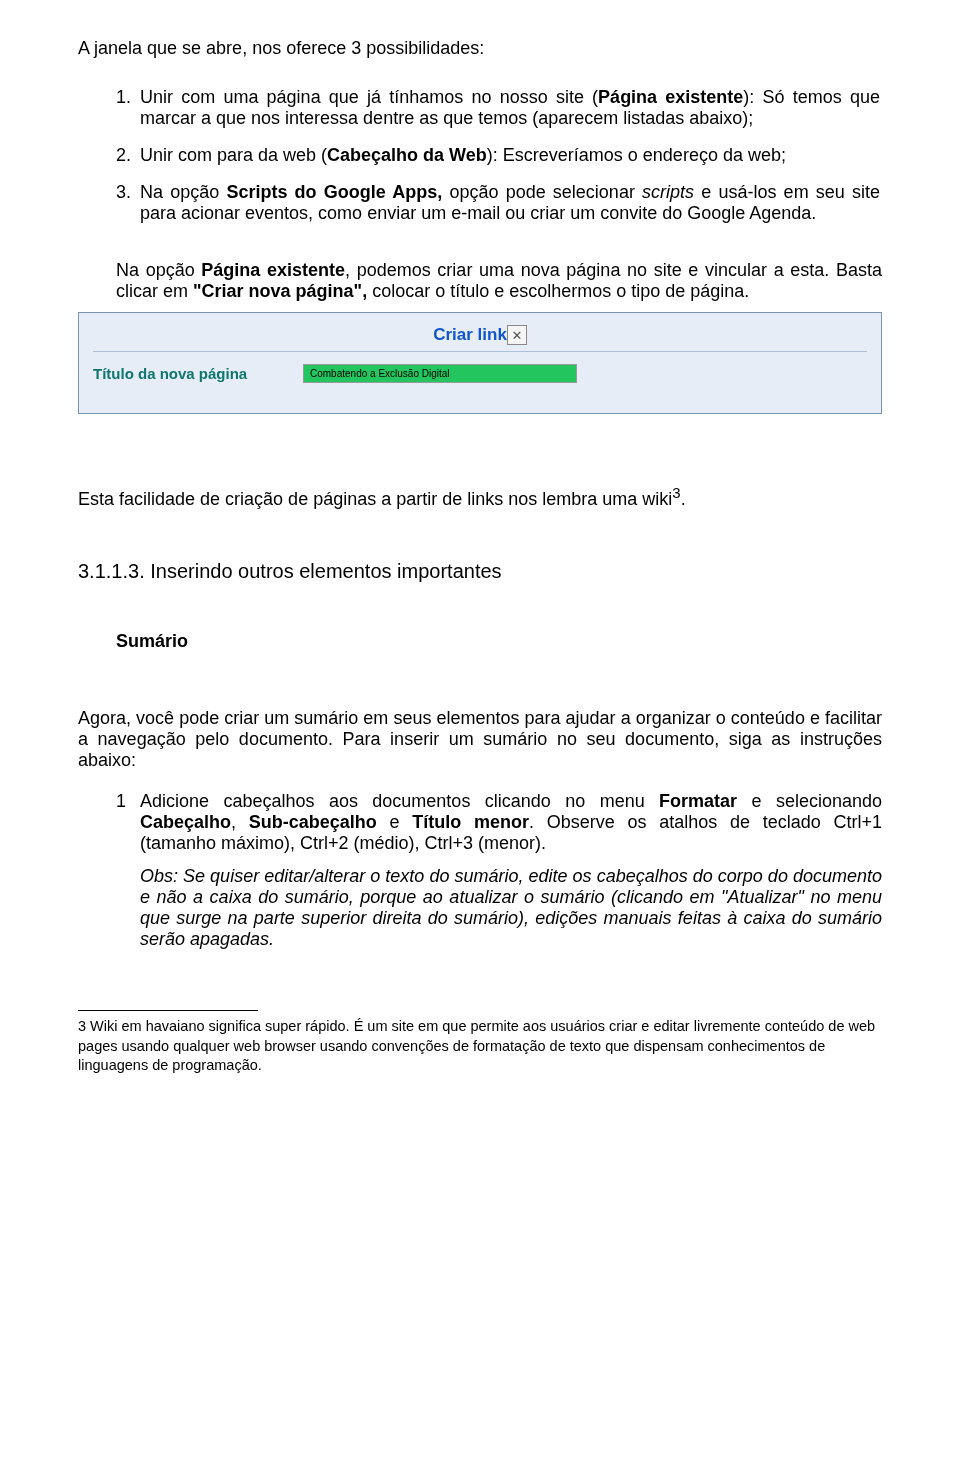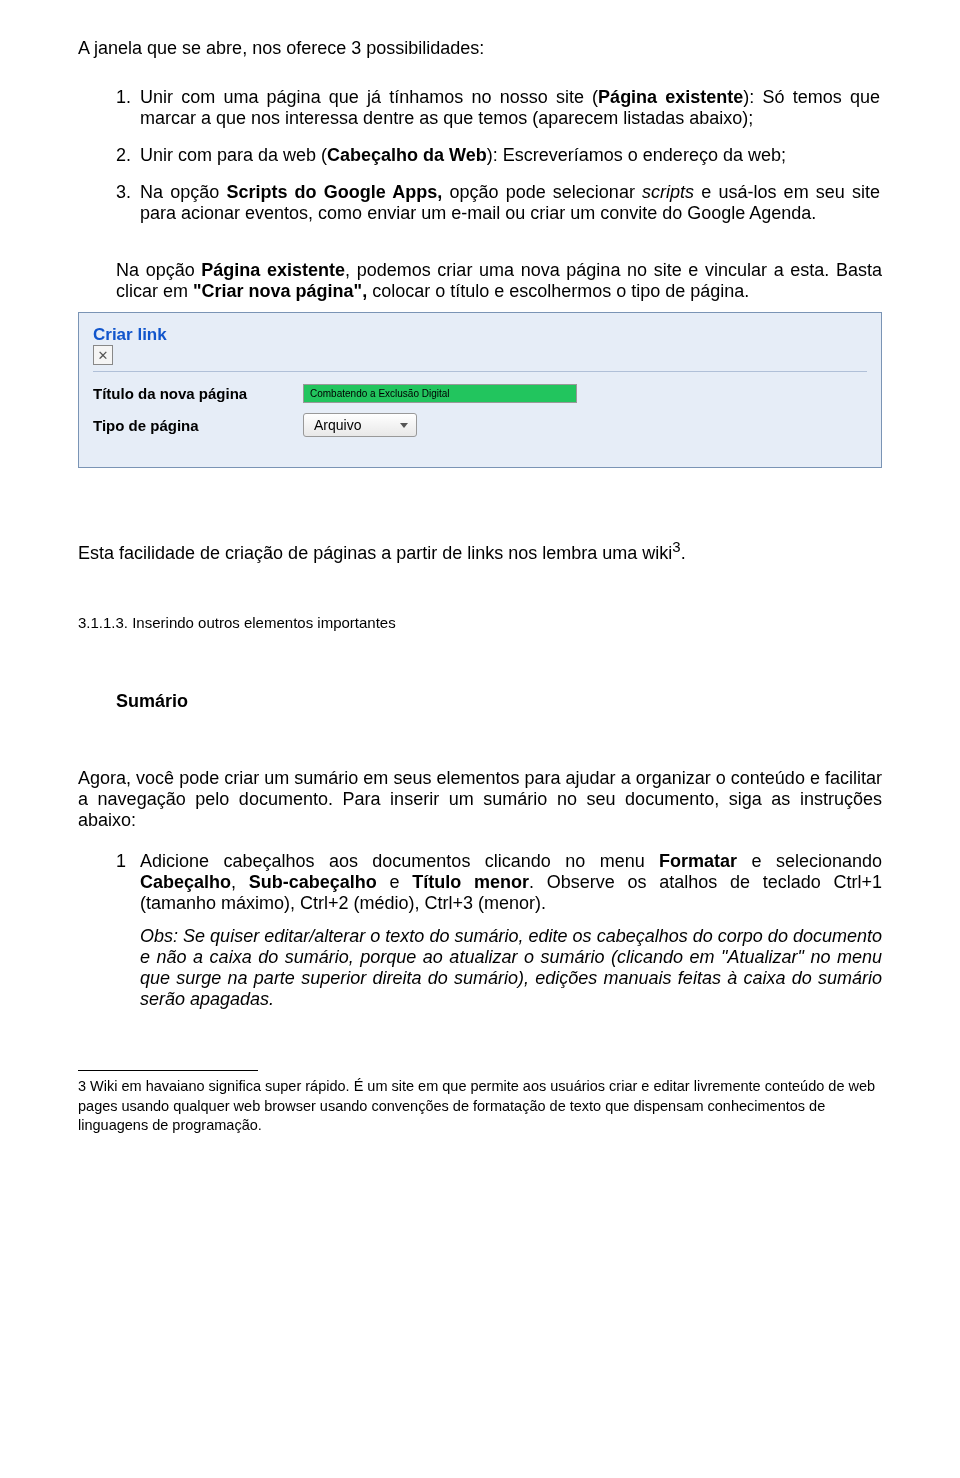--- a/index.html
+++ b/index.html
@@ -21,32 +21,32 @@
   .numtext { flex: 1; }
   .indented-block { padding-left: 38px; margin-top: 36px; text-align: justify; }
   .screenshot-wrap { margin: 10px 0 70px 0; }
   .dialog-box {
     border: 1px solid #7a94b5;
     background: #e6edf7;
     padding: 2px;
     font-family: Arial, sans-serif;
   }
   .dialog-inner { background: #e6edf7; padding: 10px 12px 18px 12px; }
-  .dialog-title-row { display: flex; justify-content: center; align-items: flex-start; border-bottom: 1px solid #b0c0d8; padding-bottom: 6px; margin-bottom: 12px; flex-direction: column; }
+  .dialog-title-row { display: flex; justify-content: center; align-items: flex-start; border-bottom: 1px solid #b0c0d8; padding-bottom: 6px; margin-bottom: 12px; }
   .dialog-title { font-weight: bold; color: #1155cc; font-size: 17px; }
   .close-btn {
     width: 18px; height: 18px;
     border: 1px solid #888;
     background: #f5f5f5;
     display: flex; align-items: center; justify-content: center;
     font-size: 13px; color: #555;
     cursor: pointer;
   }
   .form-row { display: flex; align-items: center; margin-bottom: 10px; }
-  .form-label { width: 210px; font-weight: bold; font-size: 15px; color: #000000; }
+  .form-label { width: 210px; font-weight: bold; font-size: 15px; color: #0f766e; }
   .textfield {
     border: 1px solid #999;
     background: #22c55e;
     padding: 3px 6px;
     font-size: 10px;
     width: 260px;
   }
   .select-box {
     border: 1px solid #999;
     background: linear-gradient(#fff, #e8e8e8);
@@ -63,21 +63,21 @@
     content: "";
     position: absolute;
     right: 8px;
     top: 50%;
     margin-top: -2px;
     border-left: 4px solid transparent;
     border-right: 4px solid transparent;
     border-top: 5px solid #555;
   }
   .after-shot { text-align: justify; margin-bottom: 50px; }
-  .section-head { font-size: 15px; margin-bottom: 60px; }
+  .section-head { font-size: 20px; margin-bottom: 48px; }
   .sub-head { font-weight: bold; margin-left: 38px; margin-bottom: 56px; }
   .body-paragraph { text-align: justify; margin-bottom: 20px; }
   .numlist2 { padding-left: 38px; }
   .numitem2 { display: flex; margin-bottom: 12px; text-align: justify; }
   .obs { font-style: italic; text-align: justify; margin-left: 62px; margin-bottom: 60px; }
   .footnote-sep { border: none; border-top: 1px solid #000; width: 180px; margin: 0 0 6px 0; }
   .footnote { font-size: 14.5px; line-height: 1.35; }
 </style>
 </head>
 <body>
@@ -115,26 +115,20 @@
     <div class="dialog-box">
       <div class="dialog-inner">
         <div class="dialog-title-row">
           <span class="dialog-title">Criar link</span>
           <span class="close-btn">✕</span>
         </div>
         <div class="form-row">
           <div class="form-label">Título da nova página</div>
           <div class="textfield">Combatendo a Exclusão Digital</div>
         </div>
-        <div class="form-row">
-          <div class="form-label">Tipo de página</div>
-          <div class="select-box">
-            <span>Arquivo</span>
-          </div>
-        </div>
       </div>
     </div>
   </div>
 
   <p class="after-shot">
     <span>Esta facilidade de criação de páginas a partir de links nos lembra uma wiki</span><sup>3</sup><span>.</span>
   </p>
 
   <p class="section-head">3.1.1.3. Inserindo outros elementos importantes</p>
 

